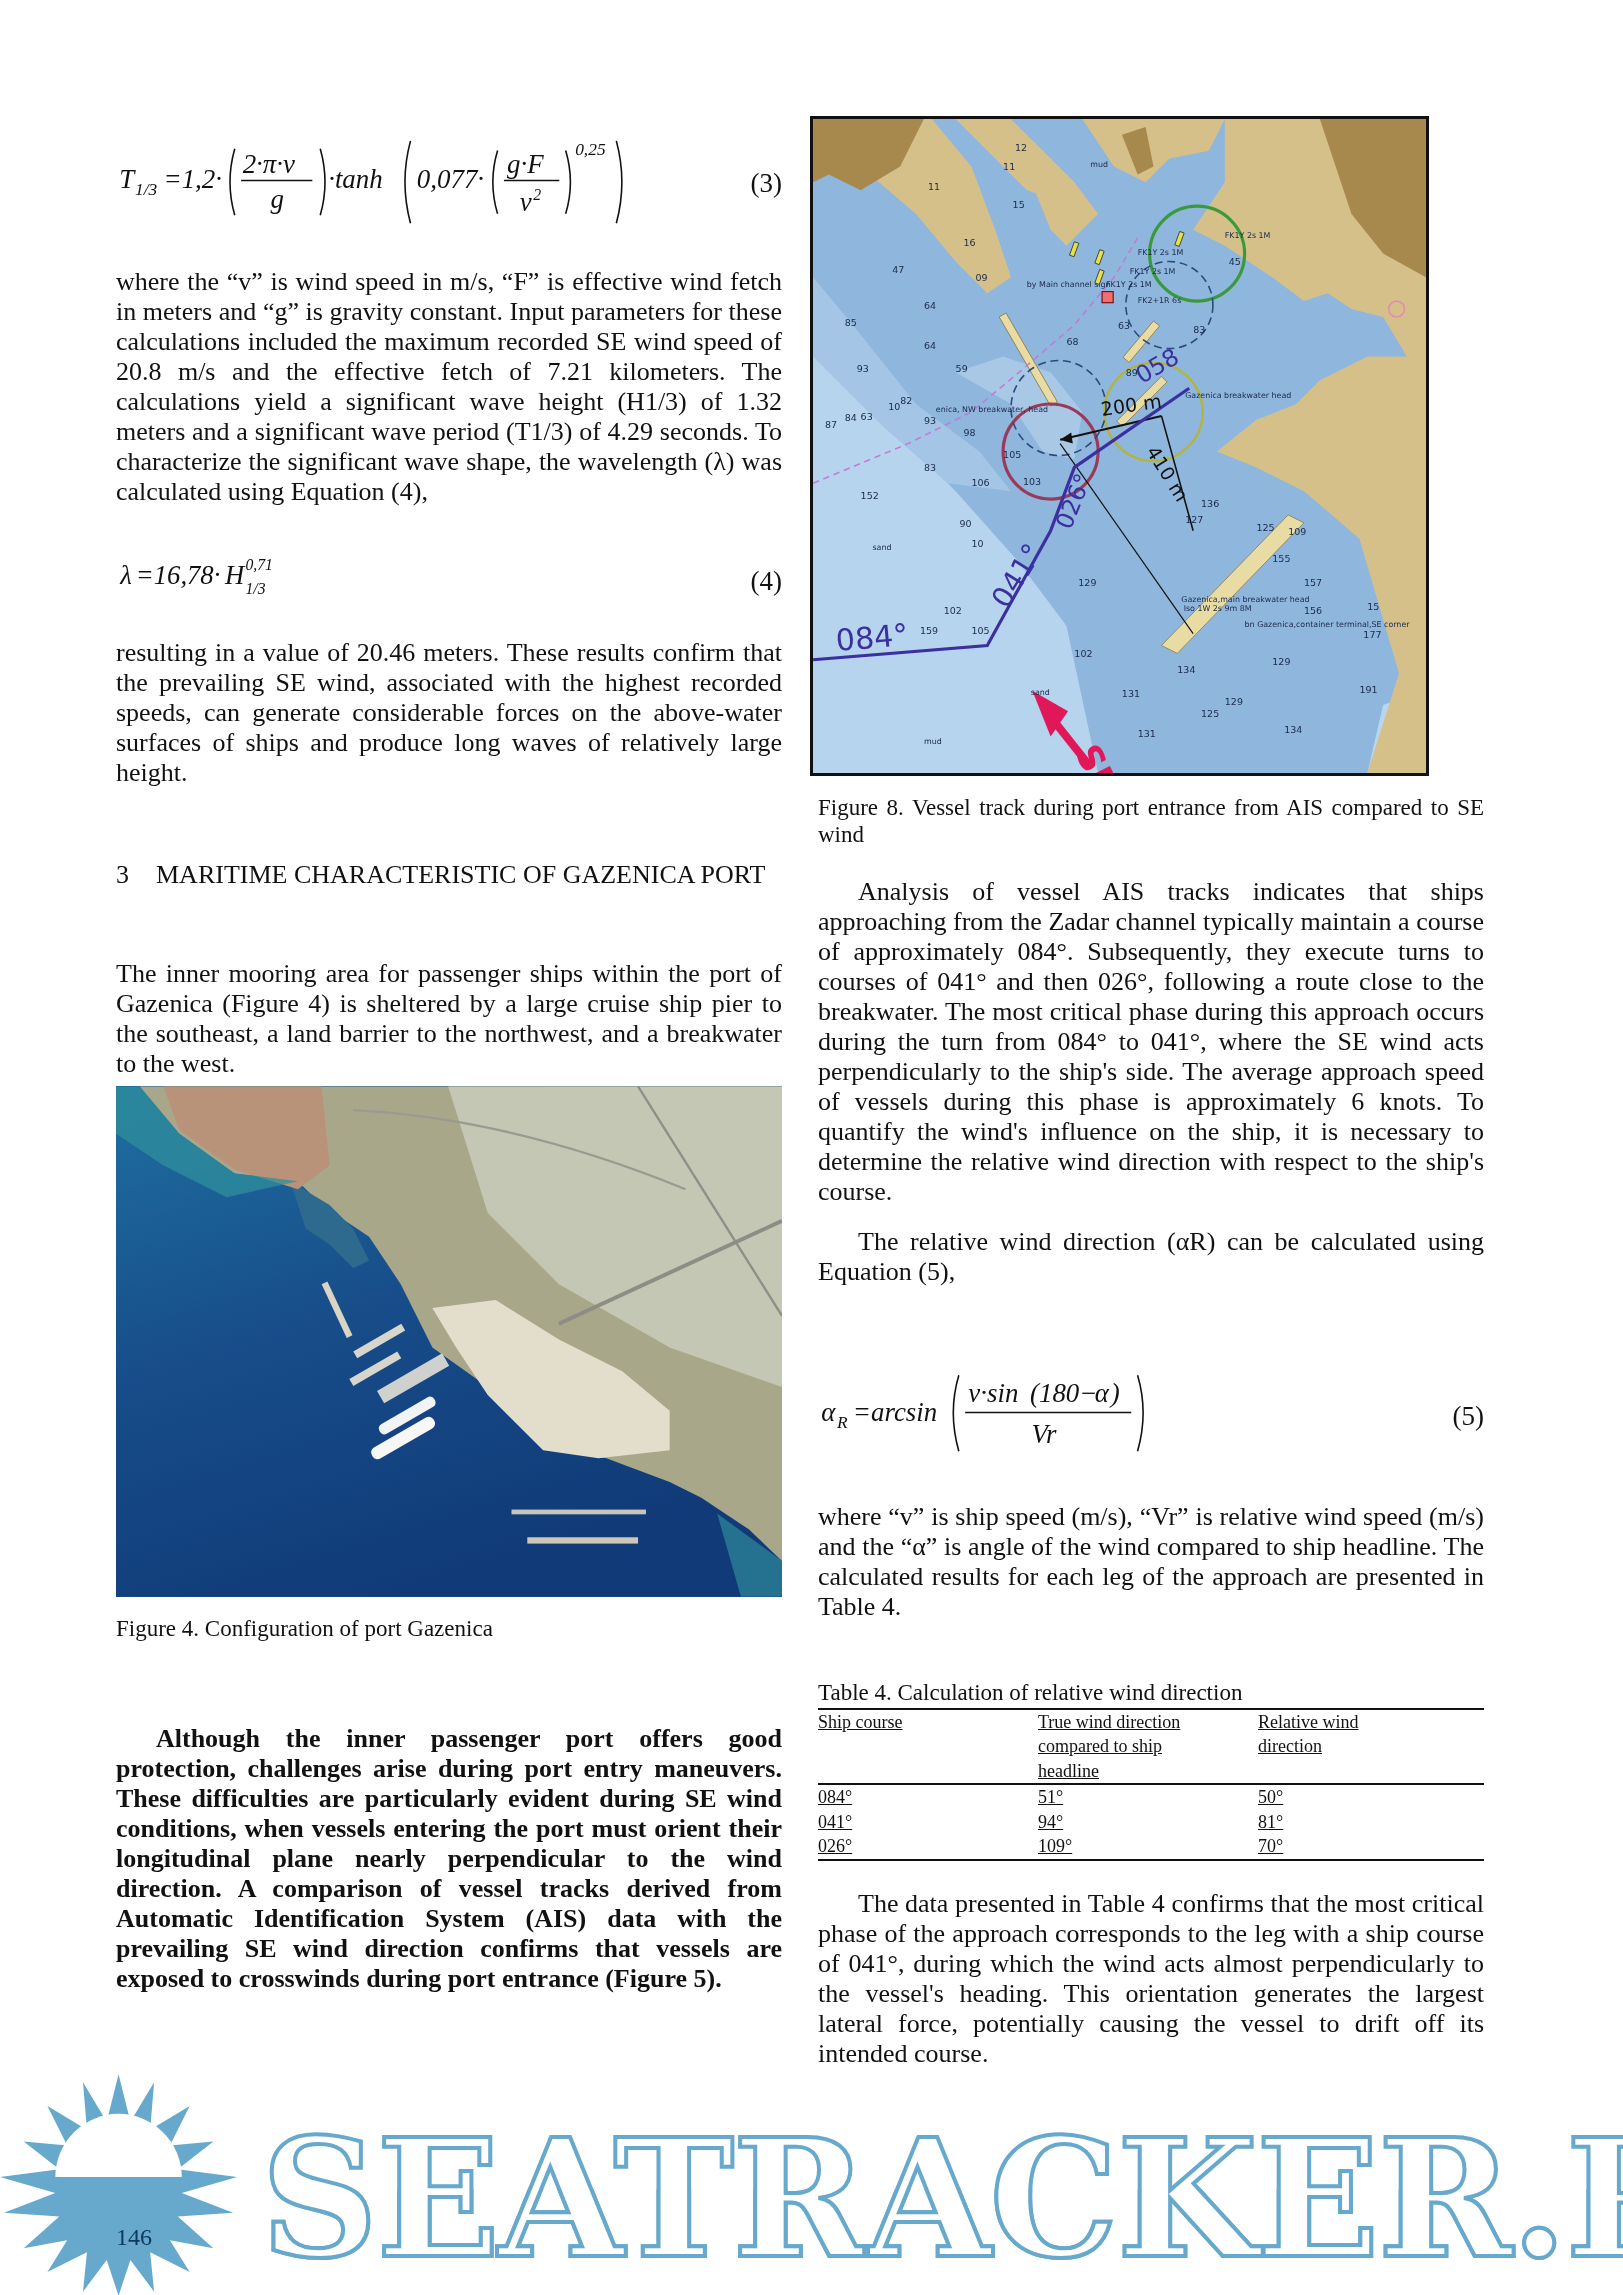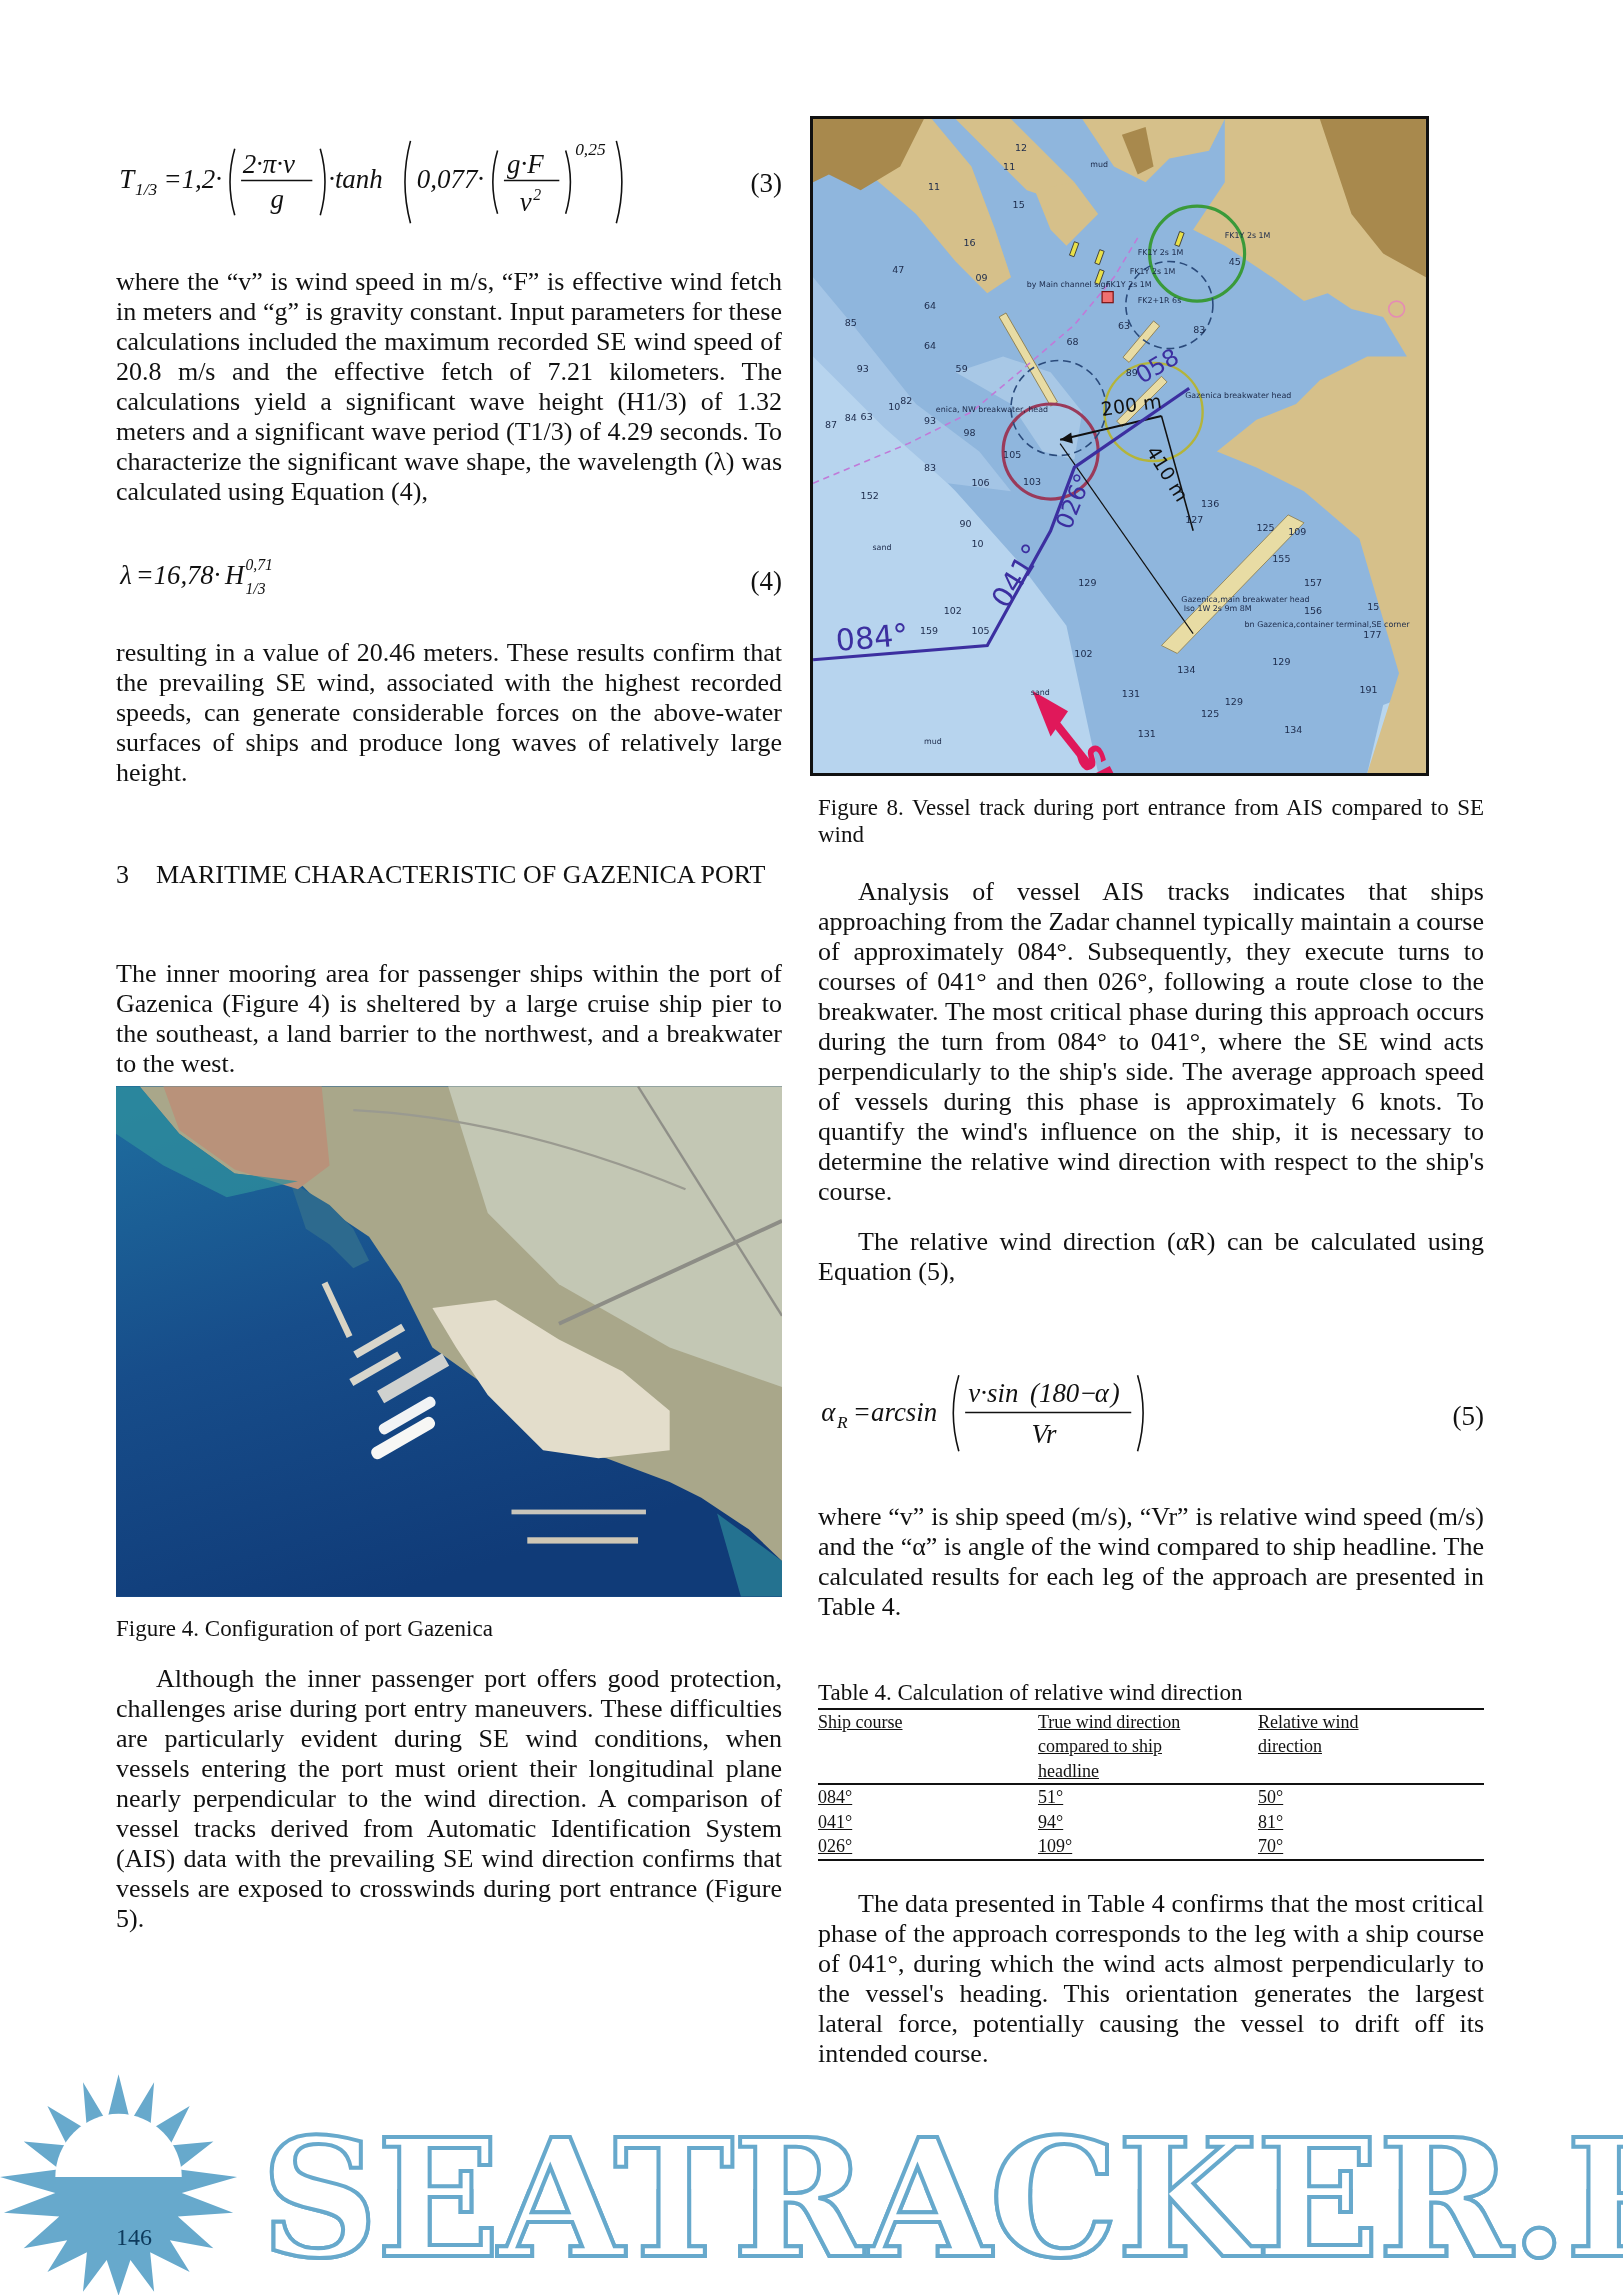--- a/index.html
+++ b/index.html
@@ -132,21 +132,21 @@
     <path d="M300 30 Q500 40 720 130" stroke="#9a9a90" stroke-width="3" fill="none"></path>
     <path d="M560 300 L842 170" stroke="#8d8d86" stroke-width="5" fill="none"></path>
     <path d="M660 0 L842 290" stroke="#8f8f88" stroke-width="3" fill="none"></path>
   </svg>
 </div>
 
 <div class="col col-left" style="top:1615px;">
   <p class="caption">Figure 4. Configuration of port Gazenica</p>
 </div>
 
-<div class="col col-left" style="top:1664px;">
+<div class="col col-left" style="top:1724px;font-weight:bold;">
   <p class="p indent">Although the inner passenger port offers good protection, challenges arise during port entry maneuvers. These difficulties are particularly evident during SE wind conditions, when vessels entering the port must orient their longitudinal plane nearly perpendicular to the wind direction. A comparison of vessel tracks derived from Automatic Identification System (AIS) data with the prevailing SE wind direction confirms that vessels are exposed to crosswinds during port entrance (Figure 5).</p>
 </div>
 
 <div class="figure map" style="left:810px; top:116px; width:613px; height:654px;">
   <svg width="613" height="654" viewBox="0 0 774 826" font-family="DejaVu Sans, sans-serif">
 
     <rect x="0" y="0" width="774" height="826" fill="#8fb6dd"></rect>
 
     <path d="M0 250 L80 370 L180 470 L260 560 L320 640 L360 826 L0 826 Z" fill="#b7d4ee"></path>
     <path d="M0 200 L50 260 L130 360 L210 420 L250 470 L170 460 L90 390 L0 300 Z" fill="#a4c5e6"></path>

